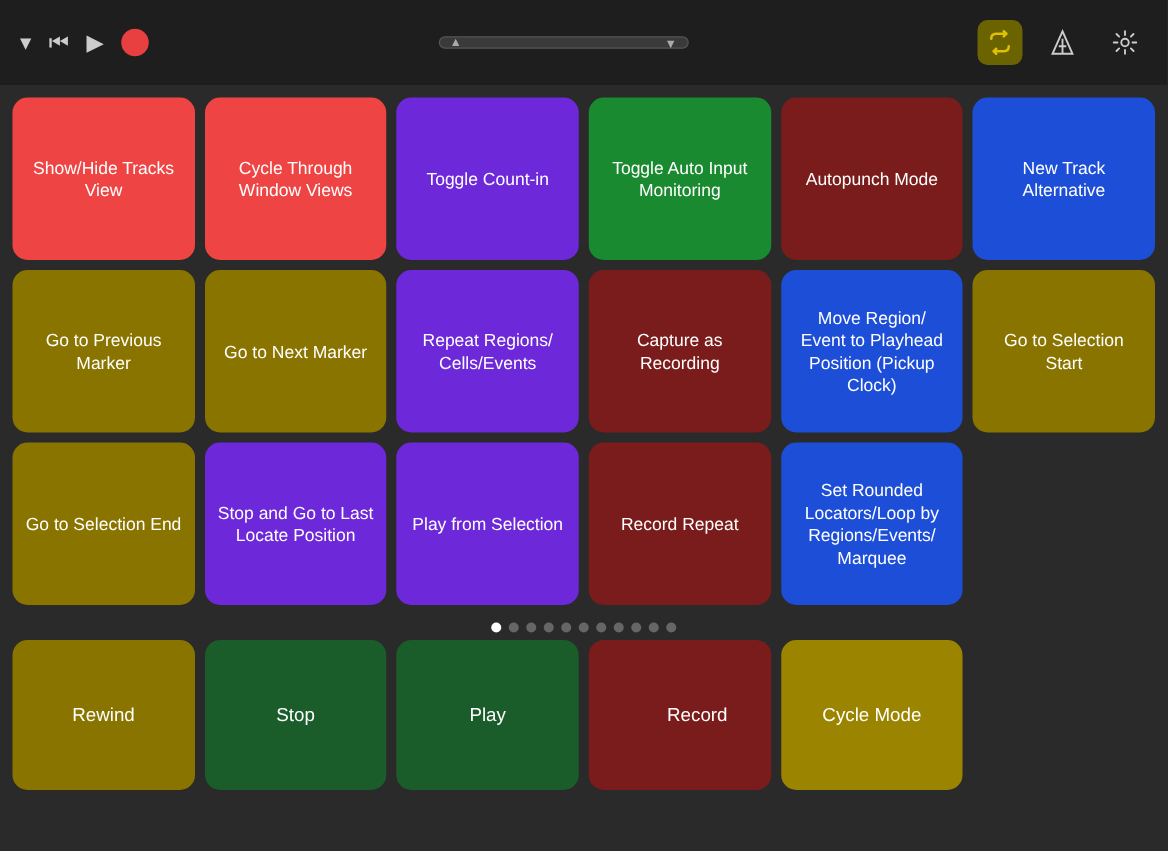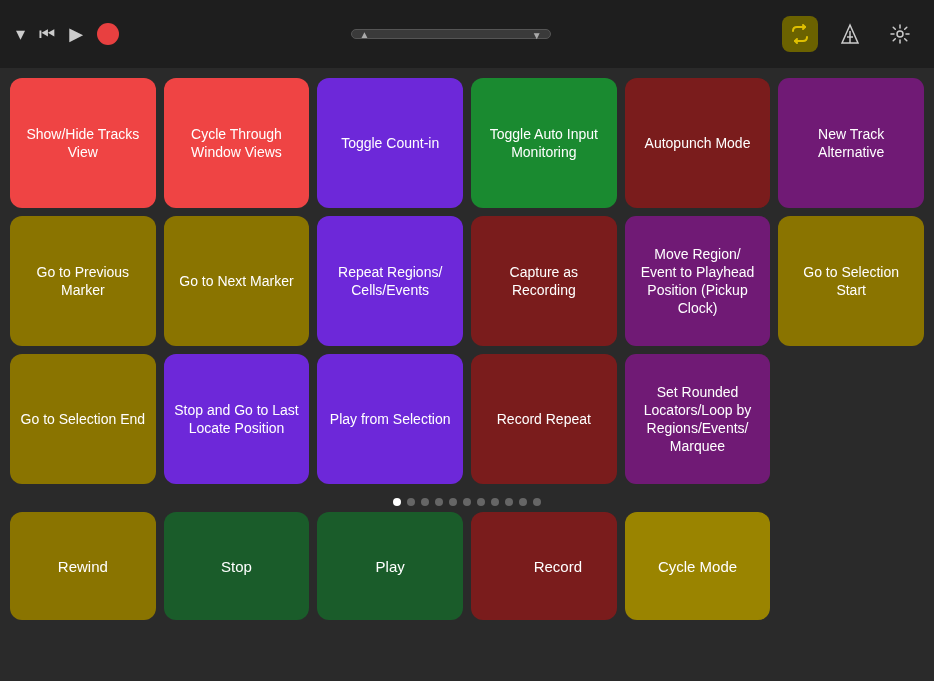--- a/index.html
+++ b/index.html
@@ -122,21 +122,21 @@
       padding: 10px;
       cursor: pointer;
       user-select: none;
     }
 
     .cell-gray { background: #ef4444; }
     .cell-gold { background: #8a7400; }
     .cell-dark-green { background: #6d28d9; }
     .cell-bright-green { background: #1a8a30; }
     .cell-dark-red { background: #7a1c1c; }
-    .cell-blue { background: #701a75; border-radius: 11px; }
+    .cell-blue { background: #1d4ed8; }
 
     
     .dots-row {
       display: flex;
       justify-content: center;
       align-items: center;
       gap: 6px;
       padding: 8px 0 6px 0;
     }
     .dot {
@@ -148,21 +148,21 @@
     .dot.active {
       background: #fff;
     }
 
     
     .bottom-bar {
       padding: 0 10px;
       display: grid;
       grid-template-columns: repeat(6, 1fr);
       gap: 8px;
-      height: 108px;
+      height: 120px;
     }
     .bottom-cell {
       border-radius: 12px;
       display: flex;
       align-items: center;
       justify-content: center;
       text-align: center;
       font-size: 15px;
       font-weight: 500;
       cursor: pointer;

